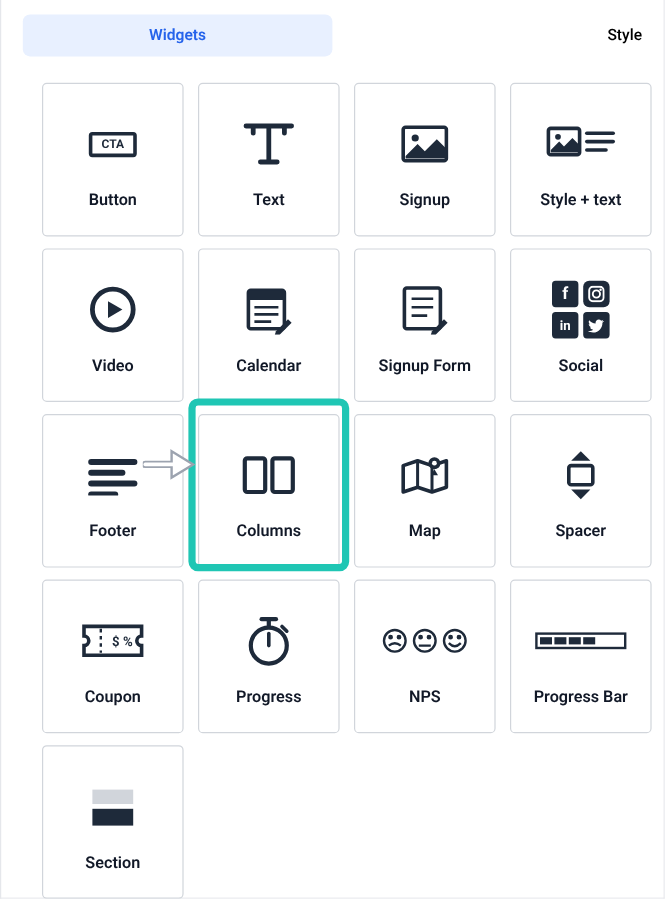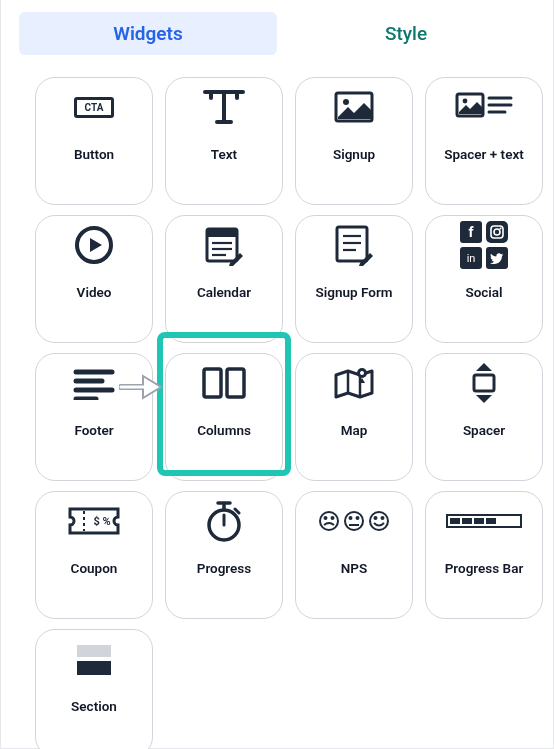--- a/index.html
+++ b/index.html
@@ -19,47 +19,48 @@
   }
   .tabs {
     display: flex;
     padding: 12px 18px 4px 18px;
     gap: 0;
   }
   .tab {
     flex: 1;
     text-align: center;
     padding: 10px 0;
-    font-size: 19px;
+    font-size: 13px;
     cursor: pointer;
     border-radius: 6px;
   }
   .tab.active {
     background: #e8f0ff;
     color: #2563eb;
     font-weight: 600;
   }
   .tab.inactive {
-    color: #0f766e;
+    color: #000000;
     font-weight: 500;
+    text-align: right;
   }
   .grid {
     padding: 18px 22px 18px 34px;
     display: grid;
     grid-template-columns: repeat(4, 118px);
     grid-auto-rows: 128px;
     gap: 10px 12px;
   }
   .card {
     border: 1px solid #d1d5db;
-    border-radius: 20px;
+    border-radius: 4px;
     display: flex;
     flex-direction: column;
     align-items: center;
-    justify-content: flex-start;
+    justify-content: center;
     cursor: pointer;
     background: #fff;
     position: relative;
   }
   .card .icon-wrap {
     height: 58px;
     display: flex;
     align-items: center;
     justify-content: center;
   }
@@ -140,21 +141,21 @@
       <div class="icon-wrap">
         <svg width="58" height="30" viewBox="0 0 58 30">
             <rect x="2" y="2" width="26" height="22" rx="2" fill="none" stroke="#1e2a3a" stroke-width="3"></rect>
             <circle cx="10" cy="9" r="2.4" fill="#1e2a3a"></circle>
             <path d="M4 20 L11 13 L15 17 L22 10 L28 16 V22 H4 Z" fill="#1e2a3a"></path>
             <line x1="34" y1="6" x2="56" y2="6" stroke="#1e2a3a" stroke-width="3" stroke-linecap="round"></line>
             <line x1="34" y1="13" x2="56" y2="13" stroke="#1e2a3a" stroke-width="3" stroke-linecap="round"></line>
             <line x1="34" y1="20" x2="50" y2="20" stroke="#1e2a3a" stroke-width="3" stroke-linecap="round"></line>
           </svg>
       </div>
-      <div class="label">Spacer + text</div>
+      <div class="label">Style + text</div>
     </div>
 
     <div class="card">
       <div class="icon-wrap">
         <svg width="42" height="42" viewBox="0 0 42 42">
             <circle cx="21" cy="21" r="17" fill="none" stroke="#1e2a3a" stroke-width="4"></circle>
             <path d="M17 14 L29 21 L17 28 Z" fill="#1e2a3a"></path>
           </svg>
       </div>
       <div class="label">Video</div>
@@ -194,21 +195,21 @@
               <span style="color:#fff;font-weight:700;font-size:14px;">f</span>
             </div>
           <div class="social-box ig">
               <svg width="14" height="14" viewBox="0 0 14 14">
                 <rect x="1" y="1" width="12" height="12" rx="3" fill="none" stroke="#fff" stroke-width="1.6"></rect>
                 <circle cx="7" cy="7" r="3" fill="none" stroke="#fff" stroke-width="1.6"></circle>
                 <circle cx="10.5" cy="3.5" r="1" fill="#fff"></circle>
               </svg>
             </div>
           <div class="social-box">
-              <span style="color:#fff;font-weight:400;font-size:11px;">in</span>
+              <span style="color:#fff;font-weight:700;font-size:11px;">in</span>
             </div>
           <div class="social-box">
               <svg width="14" height="14" viewBox="0 0 14 14">
                 <path d="M13 3.5c-.5.2-1 .4-1.5.4.5-.3 1-.8 1.2-1.4-.5.3-1.1.5-1.7.7-.5-.5-1.2-.9-2-.9-1.5 0-2.7 1.2-2.7 2.7 0 .2 0 .4.1.6C4.2 5.5 2.2 4.4 1 2.8c-.2.4-.4.9-.4 1.4 0 .9.5 1.8 1.2 2.2-.4 0-.9-.1-1.2-.3 0 1.3.9 2.4 2.2 2.7-.2.1-.5.1-.7.1-.2 0-.4 0-.5-.1.4 1.1 1.4 1.9 2.6 1.9-1 .8-2.2 1.2-3.5 1.2H0c1.2.8 2.7 1.2 4.2 1.2 5.1 0 7.8-4.2 7.8-7.8v-.4c.5-.4 1-.9 1.3-1.4z" fill="#fff"></path>
               </svg>
             </div>
         </div>
       </div>
       <div class="label">Social</div>
     </div>

